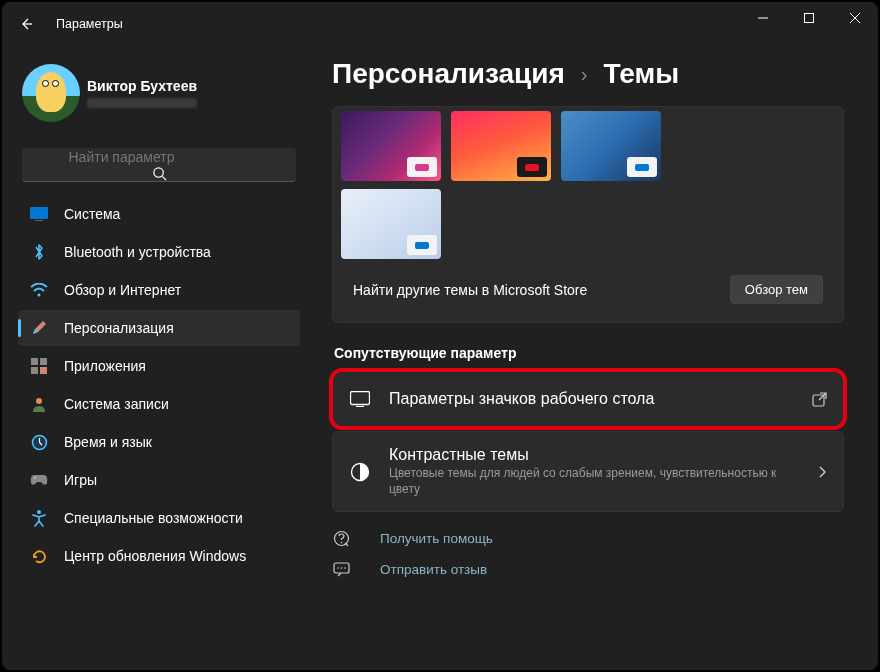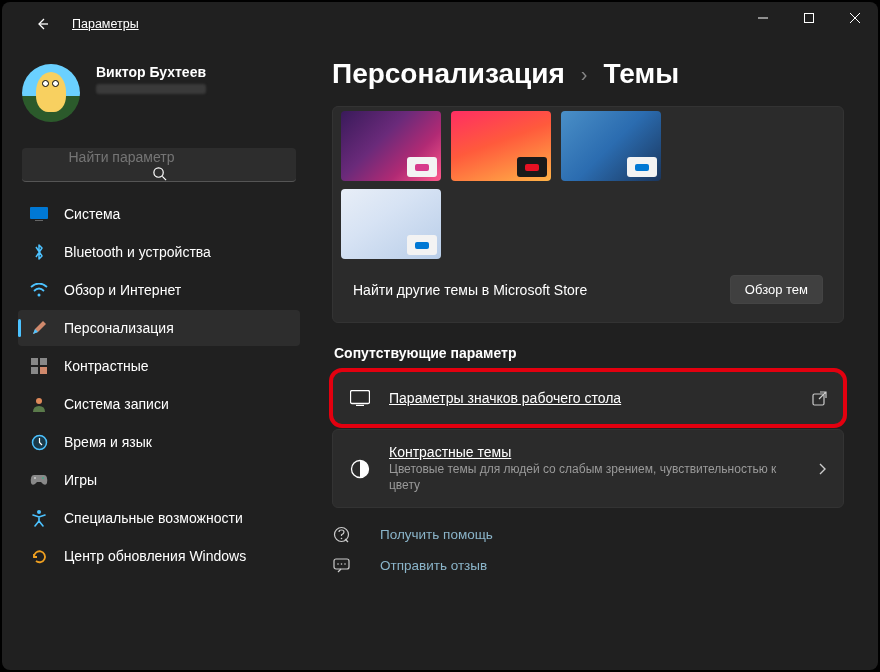--- a/index.html
+++ b/index.html
@@ -1,25 +1,25 @@
 <!DOCTYPE html>
 <html><head>
 <meta charset="utf-8">
 <style>
 * { margin: 0; padding: 0; box-sizing: border-box; font-family: "Segoe UI", Arial, sans-serif; }
 body { background: #000; width: 880px; height: 672px; overflow: hidden; }
 .window { width: 876px; height: 668px; margin: 2px; background: #202020; border-radius: 8px; display: flex; flex-direction: column; color: #fff; position: relative; }
-.titlebar { height: 44px; display: flex; align-items: center; padding-left: 24px; text-decoration: underline; }
+.titlebar { height: 44px; display: flex; align-items: center; padding-left: 8px; }
 .back-btn { width: 32px; height: 32px; display: flex; align-items: center; justify-content: center; color: #fff; cursor: pointer; border-radius: 4px; }
 .title { font-size: 12.5px; margin-left: 14px; color: #fff; }
 .win-controls { position: absolute; right: 0; top: 0; display: flex; }
 .win-btn { width: 46px; height: 32px; display: flex; align-items: center; justify-content: center; color: #fff; cursor: pointer; }
 .body { display: flex; flex: 1; overflow: hidden; }
 .sidebar { width: 310px; padding: 0 12px 8px 16px; display: flex; flex-direction: column; overflow-y: auto; }
-.profile { display: flex; align-items: flex-start; padding: 18px 4px 10px 4px; gap: 16px; }
+.profile { display: flex; align-items: center; padding: 18px 4px 10px 4px; gap: 7px; }
 .avatar { width: 58px; height: 58px; border-radius: 50%; background: linear-gradient(180deg,#6ad0ff 0%,#6ad0ff 55%,#2b5a2b 55%,#2b5a2b 100%); position: relative; overflow: hidden; flex-shrink: 0; }
 .avatar-face { position:absolute; left:14px; top:8px; width:30px; height:40px; background:#f8d060; border-radius:50% 50% 40% 40%; }
 .avatar-face::before{content:"";position:absolute;left:6px;top:8px;width:5px;height:5px;border-radius:50%;background:#fff;border:1px solid #000;}
 .avatar-face::after{content:"";position:absolute;left:16px;top:8px;width:5px;height:5px;border-radius:50%;background:#fff;border:1px solid #000;}
 .username { font-size: 14px; font-weight: 600; }
 .usermail { width: 110px; height: 10px; background: #3a3a3a; border-radius: 3px; margin-top: 4px; filter: blur(1px); }
 .search { display: flex; align-items: center; background: #2d2d2d; border-radius: 4px; height: 34px; margin: 16px 4px 14px 4px; padding: 0 12px; border-bottom: 1px solid #555; flex-direction: column; }
 .search input { flex: 1; background: transparent; border: none; outline: none; color: #ccc; font-size: 14px; }
 .search-icon { color: #fff; }
 .nav { display: flex; flex-direction: column; gap: 2px; }
@@ -41,21 +41,21 @@
 .accent-dot{width:14px;height:7px;border-radius:2px;}
 .theme-large { width: 100px; height: 70px; margin-top: 8px; }
 .store-row { display: flex; align-items: center; justify-content: space-between; padding: 16px 12px 10px 12px; }
 .store-text { font-size: 14px; color:#fff; }
 .store-btn { background: #404040; border: 1px solid #444; border-radius: 4px; padding: 6px 14px; font-size: 13px; color: #fff; cursor: pointer; }
 .section-title { font-size: 14px; font-weight: 600; margin: 22px 0 10px 2px; }
 .setting-row { background: #2b2b2b; border: 1px solid #333; border-radius: 6px; display: flex; align-items: center; padding: 14px 16px; gap: 18px; cursor: pointer; margin-bottom: 4px; }
 .setting-row.highlight { outline: 4px solid #e3000f; outline-offset: -1px; border-radius: 10px; padding: 18px 16px; }
 .row-icon { width: 22px; display: flex; justify-content: center; color:#fff; }
 .row-body { flex: 1; }
-.row-title { font-size: 14px; text-decoration: underline; }
+.row-title { font-size: 16px; }
 .row-sub { font-size: 12px; color: #9a9a9a; margin-top: 2px; line-height: 1.3; }
 .row-action { color: #ccc; }
 .links { margin-top: 18px; display: flex; flex-direction: column; gap: 14px; }
 .link-row { display: flex; align-items: center; gap: 30px; font-size: 13.5px; color: #8ab4c9; cursor: pointer; }
 .link-row .link-icon{ color:#ccc; width:18px; display:flex; justify-content:center;}
 svg { display: block; }
 </style>
 </head>
 <body>
 
@@ -148,21 +148,21 @@
         </div>
         <div class="nav-item">
           <span class="nav-icon">
               <svg width="16" height="16">
                 <rect x="0" y="0" width="7" height="7" fill="#888"></rect>
                 <rect x="9" y="0" width="7" height="7" fill="#888"></rect>
                 <rect x="0" y="9" width="7" height="7" fill="#888"></rect>
                 <rect x="9" y="9" width="7" height="7" fill="#d0896c"></rect>
               </svg>
             </span>
-          <span>Контрастные</span>
+          <span>Приложения</span>
         </div>
         <div class="nav-item">
           <span class="nav-icon">
               <svg width="16" height="16" viewBox="0 0 16 16">
                 <circle cx="8" cy="5" r="3" fill="#e08a5a"></circle>
                 <path d="M2 16 Q2 10 8 10 Q14 10 14 16 Z" fill="#5a7a4a"></path>
               </svg>
             </span>
           <span>Система записи</span>
         </div>

